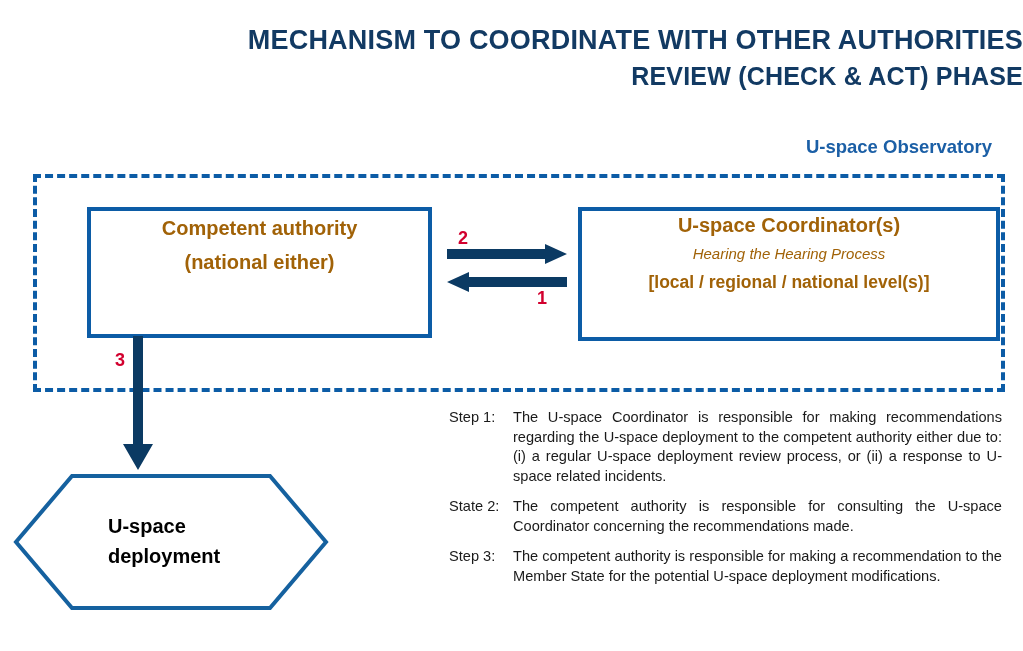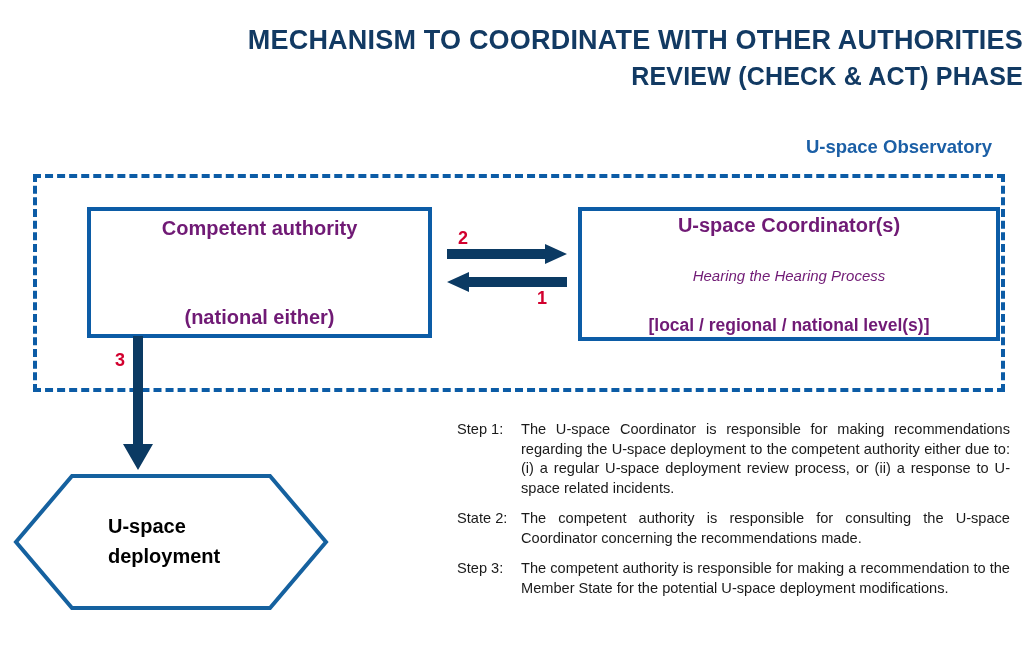--- a/index.html
+++ b/index.html
@@ -64,22 +64,22 @@
 
   
   .entity-box {
     position: absolute;
     border: 4px solid #0C5CA6;
     background: #ffffff;
     box-sizing: border-box;
     display: flex;
     flex-direction: column;
     align-items: center;
-    justify-content: space-between;
-    color: #701a75;
+    justify-content: flex-start;
+    color: #a16207;
   }
   #competent-authority-box {
     left: 87px;
     top: 207px;
     width: 345px;
     height: 131px;
   }
   #competent-authority-box .line {
     font-size: 20px;
     font-weight: bold;
@@ -144,24 +144,23 @@
     font-size: 20px;
     font-weight: bold;
     line-height: 30px;
   }
   #deployment-label .line { display: block; }
 
   
   #steps-panel {
     position: absolute;
     left: 449px;
-    top: 420px;
+    top: 408px;
     width: 553px;
     color: #1A1A1A;
-    margin-left: 8px;
   }
   .step-row {
     display: flex;
     align-items: flex-start;
     margin-bottom: 11px;
     font-size: 14.6px;
     line-height: 19.5px;
   }
   .step-row:last-child { margin-bottom: 0; }
   .step-label {

